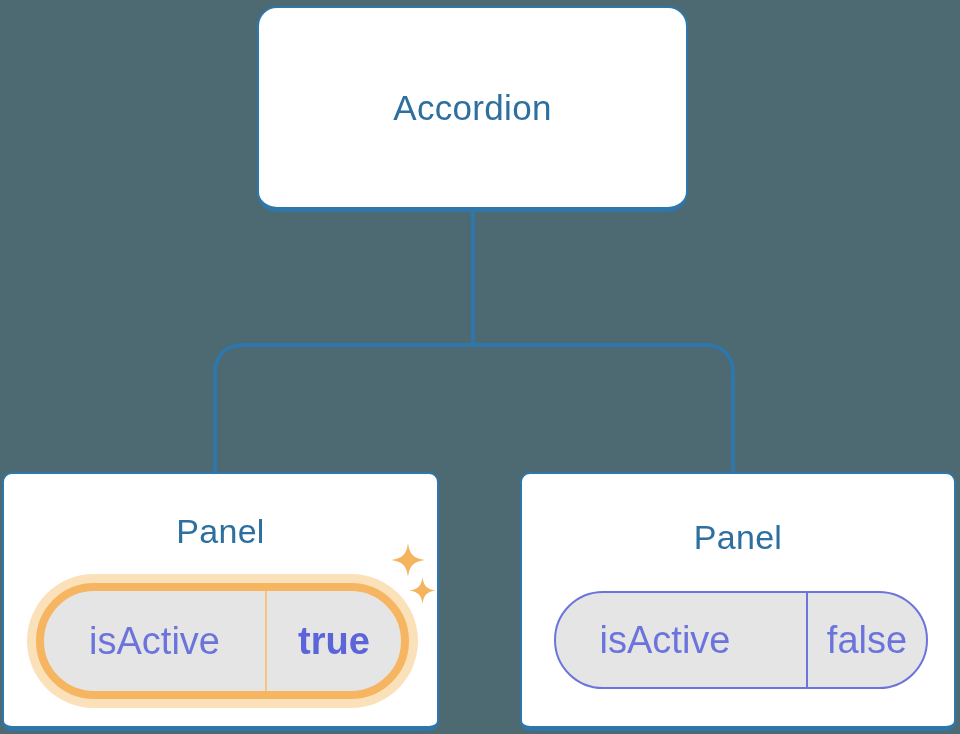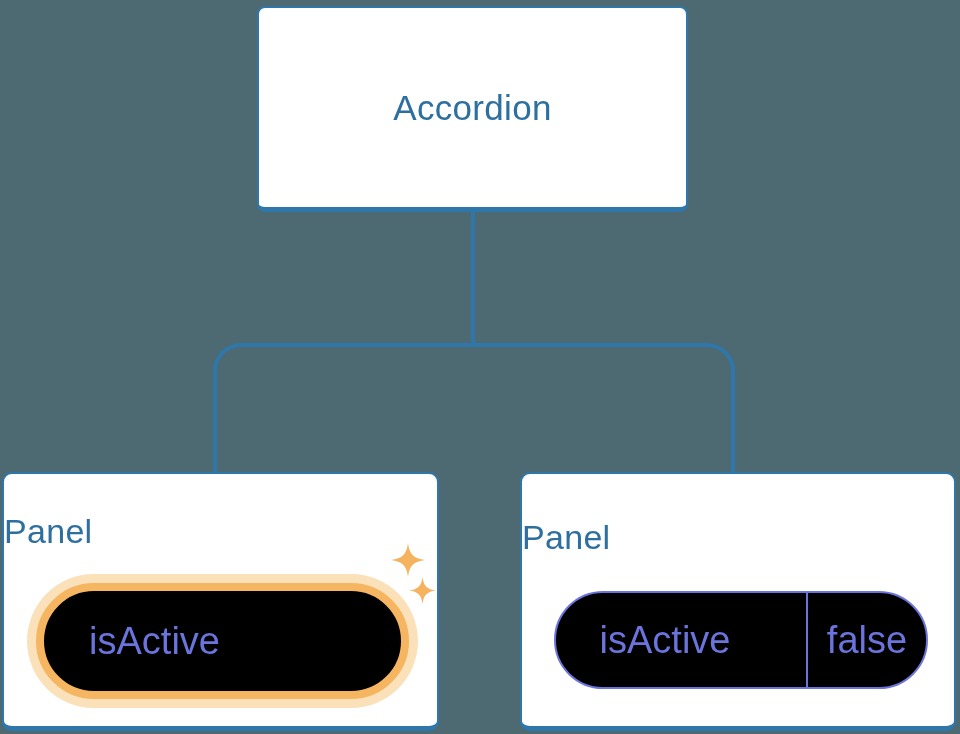--- a/index.html
+++ b/index.html
@@ -25,40 +25,40 @@
     background: var(--background);
     overflow: hidden;
   }
 
   
   .card {
     position: absolute;
     background: var(--card-bg);
     border: 2.5px solid var(--card-border);
     border-bottom-width: 5px;
-    border-radius: 8px;
+    border-radius: 20px;
   }
   .card-root {
     left: 257px; top: 6px;
     width: 431px; height: 206px;
     display: flex; align-items: center; justify-content: center;
   }
   .card-root .card-title {
     font-size: 35px;
     font-weight: 500;
     letter-spacing: 0.3px;
     color: var(--title-text);
   }
   .card-panel { border-radius: 10px; }
   .card-panel-left  { left: 2px;   top: 472px; width: 437px; height: 259px; }
   .card-panel-right { left: 520px; top: 472px; width: 436px; height: 259px; }
   .panel-title {
     position: absolute;
     width: 100%;
-    text-align: left;
+    text-align: center;
     font-size: 34px;
     font-weight: 500;
     letter-spacing: 0.3px;
     color: var(--title-text);
   }
   .card-panel-left  .panel-title { top: 38px; }
   .card-panel-right .panel-title { top: 44px; }
 
   
   .connector-stem {
@@ -75,21 +75,21 @@
     border-bottom: none;
     border-radius: 28px 28px 0 0;
   }
 
   
   .pill {
     position: absolute;
     display: flex;
     align-items: stretch;
     border-radius: 999px;
-    background: #000000;
+    background: #e5e5e5;
     font-size: 38px;
   }
   .pill-cell {
     display: flex;
     align-items: center;
     justify-content: center;
     color: var(--prop-text);
   }
 
   
@@ -135,20 +135,21 @@
     <div class="card-title">Accordion</div>
   </div>
 
   <div class="connector-stem"></div>
   <div class="connector-branch"></div>
 
   <div class="card card-panel card-panel-left">
     <div class="panel-title">Panel</div>
     <div class="pill pill-active">
       <div class="pill-cell pill-cell-name">isActive</div>
+      <div class="pill-cell pill-cell-value">true</div>
     </div>
   </div>
 
   <div class="sparkle sparkle-big">
     <svg width="34" height="34" viewBox="0 0 24 24">
       <path fill="#F4B35C" d="M12 0C13 8 16 11 24 12C16 13 13 16 12 24C11 16 8 13 0 12C8 11 11 8 12 0Z"></path>
     </svg>
   </div>
   <div class="sparkle sparkle-small">
     <svg width="27" height="27" viewBox="0 0 24 24">

